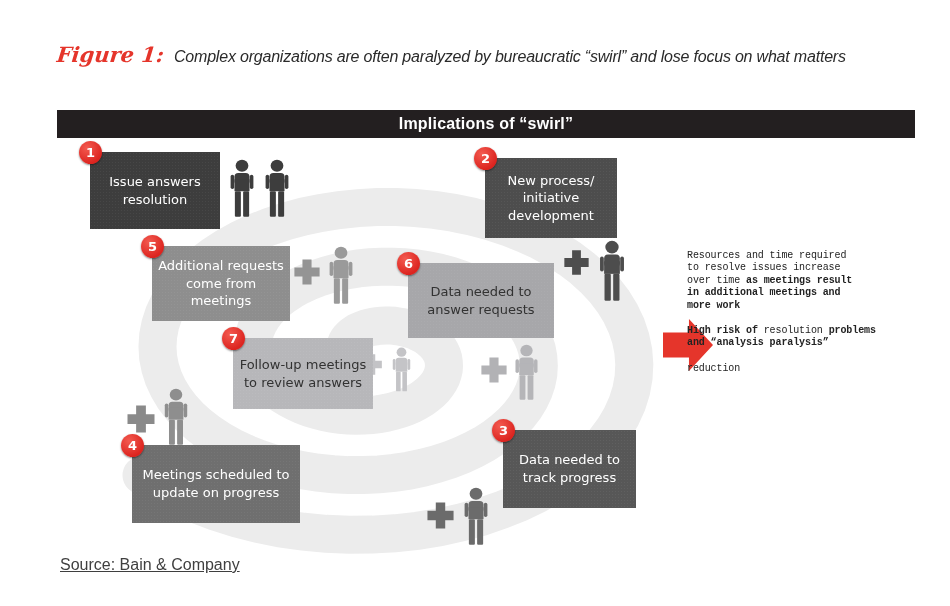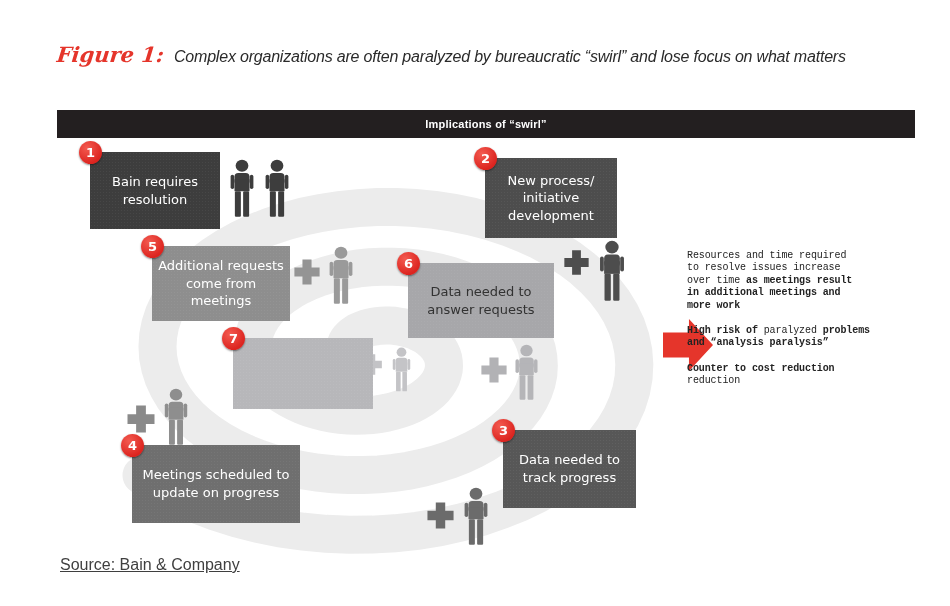--- a/index.html
+++ b/index.html
@@ -8,21 +8,21 @@
   .spiral{position:absolute;left:0;top:0;width:950px;height:606px;pointer-events:none;}
   .spiral path{fill:none;stroke:#ececec;stroke-width:38;stroke-linecap:round;}
 
   .title-row{position:absolute;left:57px;top:42px;width:860px;display:flex;align-items:baseline;gap:10px;}
   .fig-label{font-family:"DejaVu Serif","Liberation Serif",serif;font-style:italic;font-weight:bold;
              color:#e5352b;font-size:21px;white-space:nowrap;transform:skewX(-6deg);}
   .fig-title{font-size:16px;color:#2a2a2a;letter-spacing:-0.2px;font-weight:500;font-style:italic;}
 
   .banner{position:absolute;left:57px;top:110px;width:858px;height:28px;background:#231f20;
           display:flex;align-items:center;justify-content:center;z-index:5;}
-  .banner span{color:#fff;font-size:11px;font-weight:bold;letter-spacing:.2px;}
+  .banner span{color:#fff;font-size:16px;font-weight:bold;letter-spacing:.2px;}
 
   .step{position:absolute;display:flex;align-items:center;justify-content:center;text-align:center;
         color:#fff;font-family:"DejaVu Sans","Liberation Sans",sans-serif;font-size:13px;line-height:1.35;
         padding:4px 6px;box-sizing:border-box;z-index:3;
         background-image:radial-gradient(rgba(255,255,255,0.05) 1px,transparent 1px);background-size:3px 3px;}
   .badge{position:absolute;left:-11px;top:-11px;width:23px;height:23px;border-radius:50%;
          background:radial-gradient(circle at 35% 30%,#f35a50,#dc241f 72%);
          box-shadow:0 1px 2px rgba(0,0,0,.45);
          color:#fff;font-size:13px;font-weight:bold;display:flex;align-items:center;justify-content:center;
          font-family:"DejaVu Sans",sans-serif;}
@@ -58,21 +58,21 @@
     <span class="fig-label">Figure 1:</span>
     <span class="fig-title">Complex organizations are often paralyzed by bureaucratic “swirl” and lose focus on what matters</span>
   </div>
 
   <div class="banner">
     <span>Implications of “swirl”</span>
   </div>
 
   <div class="step box1" style="background-color: rgb(61, 61, 61);">
     <span class="badge">1</span>
-    <span class="step-text">Bain requires resolution</span>
+    <span class="step-text">Issue answers resolution</span>
   </div>
   <div class="step box2" style="background-color: rgb(77, 77, 77);">
     <span class="badge">2</span>
     <span class="step-text">New process/ initiative development</span>
   </div>
   <div class="step box3" style="background-color: rgb(87, 87, 87);">
     <span class="badge">3</span>
     <span class="step-text">Data needed to track progress</span>
   </div>
   <div class="step box4" style="background-color: rgb(111, 111, 111);">
@@ -82,20 +82,21 @@
   <div class="step box5" style="background-color: rgb(142, 142, 142);">
     <span class="badge">5</span>
     <span class="step-text">Additional requests come from meetings</span>
   </div>
   <div class="step box6" style="background-color: rgb(167, 167, 170);">
     <span class="badge">6</span>
     <span class="step-text">Data needed to answer requests</span>
   </div>
   <div class="step box7" style="background-color: rgb(183, 183, 186);">
     <span class="badge">7</span>
+    <span class="step-text">Follow-up meetings to review answers</span>
   </div>
 
   <svg class="icon" style="left:227px;top:159px;width:30px;height:60px;fill:#3d3d3d" viewBox="0 0 40 80">
       <use href="#person-sym"></use>
     </svg>
   <svg class="icon" style="left:262px;top:159px;width:30px;height:60px;fill:#3d3d3d" viewBox="0 0 40 80">
       <use href="#person-sym"></use>
     </svg>
 
   <svg class="icon" style="left:563px;top:249px;width:27px;height:27px;fill:#4d4d4d" viewBox="0 0 40 40">
@@ -143,24 +144,23 @@
   <svg class="arrow" viewBox="0 0 52 58">
     <polygon points="0,16 27,16 27,2 52,29 27,56 27,42 0,42"></polygon>
   </svg>
 
   <div class="sidebar">
     <p><span>Resources and time required
 to resolve issues increase
 over time </span><span class="b">as meetings result
 in additional meetings and
 more work</span></p>
-    <p><span class="b">High risk of </span><span>paralyzed </span><span class="b">problems
+    <p><span class="b">High risk of </span><span>resolution </span><span class="b">problems
 and “analysis paralysis”</span></p>
-    <p><span class="b">Counter to cost reduction
-</span><span>reduction</span></p>
+    <p><span>reduction</span></p>
   </div>
 
   <div class="source">Source: Bain &amp; Company</div>
 
   <svg width="0" height="0" style="position:absolute" aria-hidden="true">
     <defs>
       <symbol id="person-sym" viewBox="0 0 40 80">
         <ellipse cx="20" cy="9" rx="8.5" ry="8"></ellipse>
         <rect x="10" y="18.5" width="20" height="16" rx="5"></rect>
         <rect x="10" y="27" width="20" height="16"></rect>

